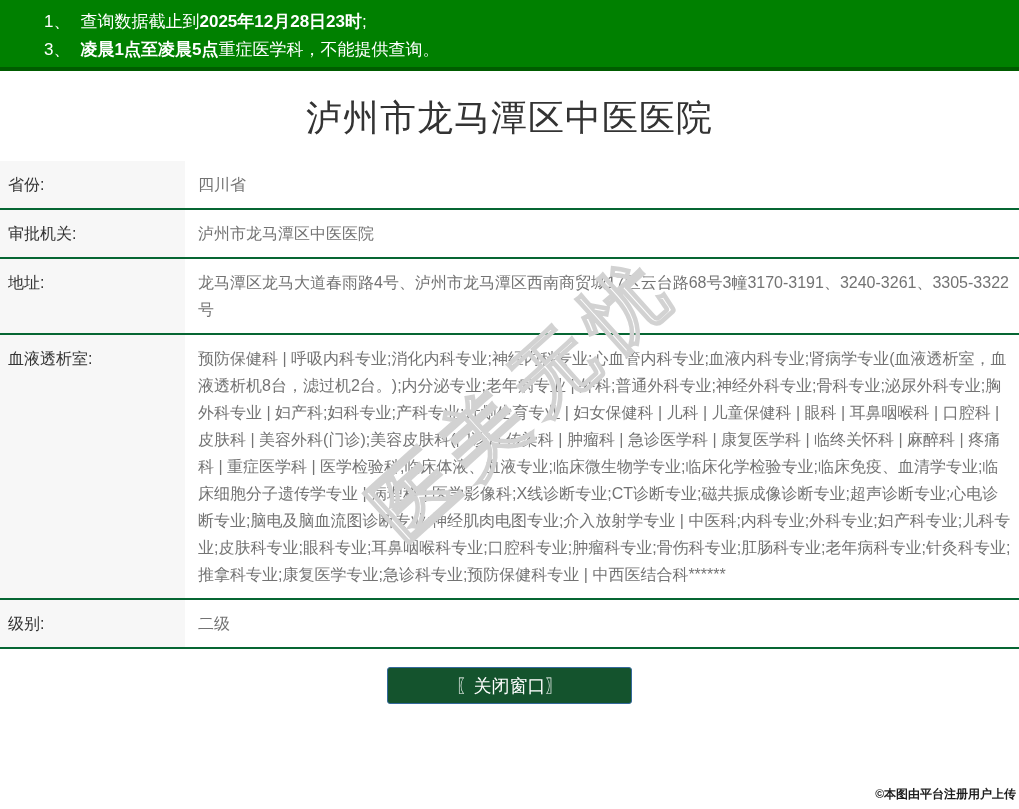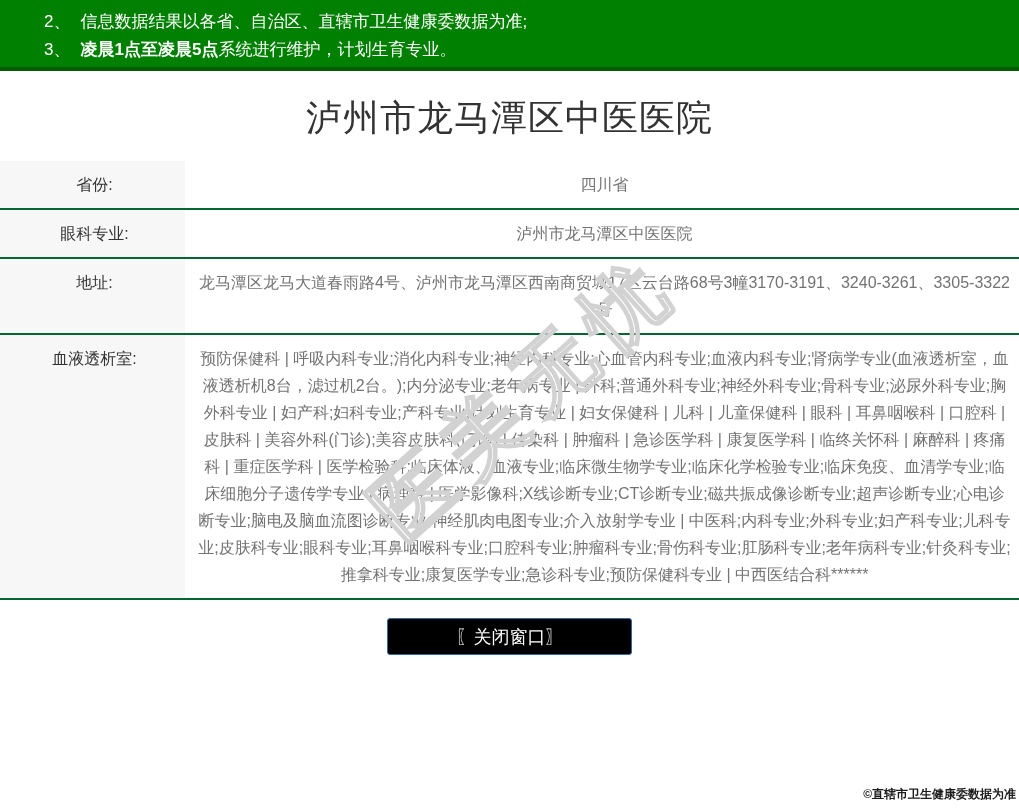--- a/index.html
+++ b/index.html
@@ -46,42 +46,41 @@
     width: 100%;
     border-collapse: collapse;
     table-layout: fixed;
   }
   .info-table td {
     border-bottom: 2px solid #066633;
     vertical-align: top;
     font-size: 16px;
     line-height: 27px;
     padding: 10px 4px;
-    text-align: center;
   }
   td.cell-label {
     width: 185px;
     background: #f7f7f7;
     color: #333333;
     padding-left: 8px;
   }
   td.cell-value {
     color: #737373;
     padding-left: 13px;
     padding-right: 8px;
     word-break: break-all;
   }
 
   
   .close-btn {
     display: block;
     margin: 18px auto 0 auto;
     width: 245px;
     height: 37px;
-    background: #000000;
+    background: #14532d;
     color: #ffffff;
     font-size: 18px;
     font-family: inherit;
     border: 1px solid #35699c;
     border-radius: 3px;
     cursor: pointer;
   }
 
   
   .watermark {
@@ -109,47 +108,51 @@
     font-weight: bold;
     color: #1c1c1c;
     z-index: 6;
   }
 </style>
 </head>
 <body>
 
 <div class="notice-bar">
   <div class="notice-line">
-    <span class="notice-num">2、</span><span>信息数据结果以各省、自治区、直辖市卫生健康委数据为准;</span><b></b><span></span>
+    <span class="notice-num">1、</span><span>查询数据截止到</span><b>2025年12月28日23时</b><span>;</span>
   </div>
   <div class="notice-line">
-    <span class="notice-num">3、</span><span></span><b>凌晨1点至凌晨5点</b><span>系统进行维护，计划生育专业。</span>
+    <span class="notice-num">3、</span><span></span><b>凌晨1点至凌晨5点</b><span>重症医学科，不能提供查询。</span>
   </div>
 </div>
 
 <h1 class="page-title">泸州市龙马潭区中医医院</h1>
 
 <table class="info-table">
   <tbody>
     <tr>
       <td class="cell-label">省份:</td>
       <td class="cell-value">四川省</td>
     </tr>
     <tr>
-      <td class="cell-label">眼科专业:</td>
+      <td class="cell-label">审批机关:</td>
       <td class="cell-value">泸州市龙马潭区中医医院</td>
     </tr>
     <tr>
       <td class="cell-label">地址:</td>
       <td class="cell-value">龙马潭区龙马大道春雨路4号、泸州市龙马潭区西南商贸城17区云台路68号3幢3170-3191、3240-3261、3305-3322号</td>
     </tr>
     <tr>
       <td class="cell-label">血液透析室:</td>
       <td class="cell-value">预防保健科 | 呼吸内科专业;消化内科专业;神经内科专业;心血管内科专业;血液内科专业;肾病学专业(血液透析室，血液透析机8台，滤过机2台。);内分泌专业;老年病专业 | 外科;普通外科专业;神经外科专业;骨科专业;泌尿外科专业;胸外科专业 | 妇产科;妇科专业;产科专业;计划生育专业 | 妇女保健科 | 儿科 | 儿童保健科 | 眼科 | 耳鼻咽喉科 | 口腔科 | 皮肤科 | 美容外科(门诊);美容皮肤科(门诊) | 传染科 | 肿瘤科 | 急诊医学科 | 康复医学科 | 临终关怀科 | 麻醉科 | 疼痛科 | 重症医学科 | 医学检验科;临床体液、血液专业;临床微生物学专业;临床化学检验专业;临床免疫、血清学专业;临床细胞分子遗传学专业 | 病理科 | 医学影像科;X线诊断专业;CT诊断专业;磁共振成像诊断专业;超声诊断专业;心电诊断专业;脑电及脑血流图诊断专业;神经肌肉电图专业;介入放射学专业 | 中医科;内科专业;外科专业;妇产科专业;儿科专业;皮肤科专业;眼科专业;耳鼻咽喉科专业;口腔科专业;肿瘤科专业;骨伤科专业;肛肠科专业;老年病科专业;针灸科专业;推拿科专业;康复医学专业;急诊科专业;预防保健科专业 | 中西医结合科******</td>
     </tr>
+    <tr>
+      <td class="cell-label">级别:</td>
+      <td class="cell-value">二级</td>
+    </tr>
   </tbody>
 </table>
 
 <button class="close-btn">〖关闭窗口〗</button>
 
 <div class="watermark">医美无忧</div>
 
-<div class="credit">©直辖市卫生健康委数据为准</div>
+<div class="credit">©本图由平台注册用户上传</div>
 
 </body></html>

